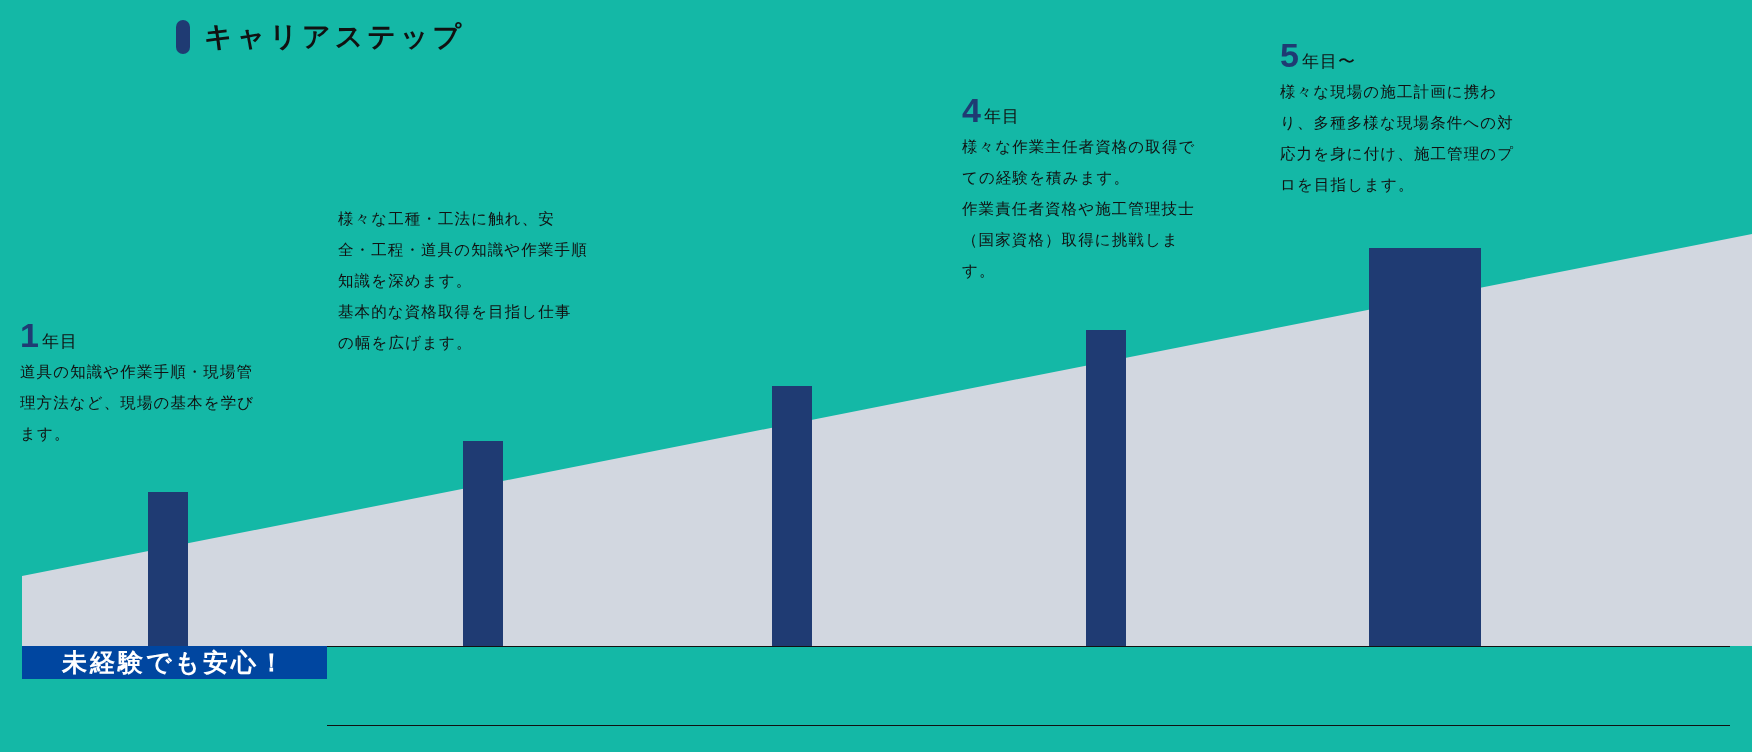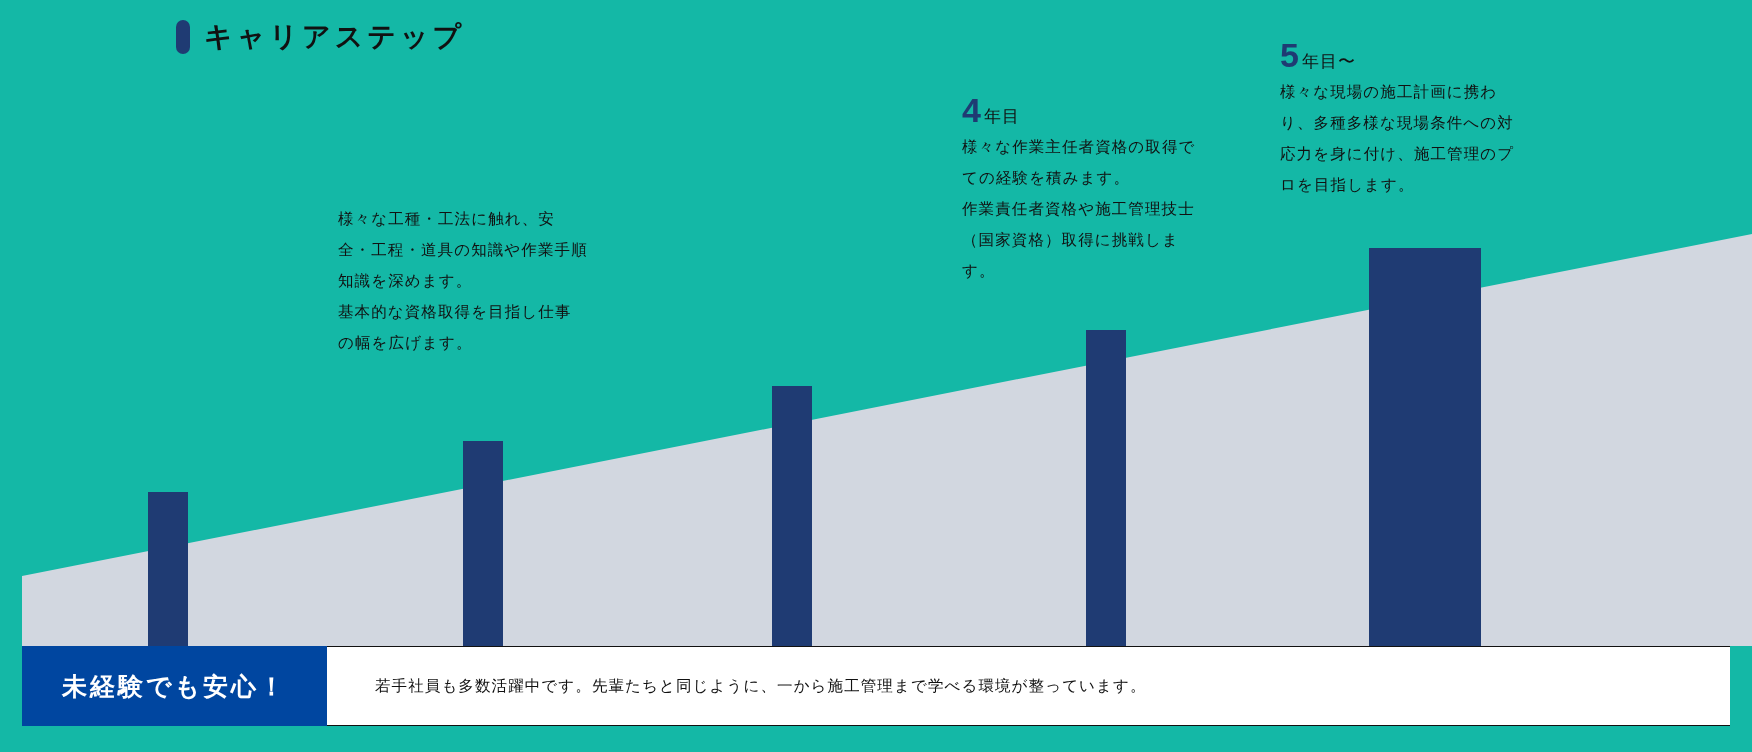--- a/index.html
+++ b/index.html
@@ -91,20 +91,21 @@
 
   
   .banner {
     position: absolute;
     left: 22px;
     top: 646px;
     width: 1708px;
     height: 80px;
     display: flex;
     align-items: stretch;
+    flex-direction: column;
   }
   .banner-label {
     width: 305px;
     background: #0046a0;
     color: #ffffff;
     font-size: 25px;
     font-weight: bold;
     letter-spacing: 3px;
     display: flex;
     align-items: center;
@@ -147,20 +148,28 @@
 
     <polygon points="22,576 1752,234 1752,646 22,646" fill="#d2d7e0"></polygon>
 
     <rect x="148" y="492" width="40" height="154" fill="#1f3b73"></rect>
     <rect x="463" y="441" width="40" height="205" fill="#1f3b73"></rect>
     <rect x="772" y="386" width="40" height="260" fill="#1f3b73"></rect>
     <rect x="1086" y="330" width="40" height="316" fill="#1f3b73"></rect>
     <rect x="1369" y="248" width="112" height="398" fill="#1f3b73"></rect>
   </svg>
 
+  <div class="step step-1">
+    <div class="step-head">
+      <span class="step-num">1</span><span class="step-unit">年目</span>
+    </div>
+    <div class="step-body">道具の知識や作業手順・現場管
+理方法など、現場の基本を学び
+ます。</div>
+  </div>
 
   <div class="step step-2">
     <div class="step-body">様々な工種・工法に触れ、安
 全・工程・道具の知識や作業手順
 知識を深めます。
 基本的な資格取得を目指し仕事
 の幅を広げます。</div>
   </div>
 
 
@@ -180,17 +189,16 @@
       <span class="step-num">5</span><span class="step-unit">年目〜</span>
     </div>
     <div class="step-body">様々な現場の施工計画に携わ
 り、多種多様な現場条件への対
 応力を身に付け、施工管理のプ
 ロを目指します。</div>
   </div>
 
   <div class="banner">
     <div class="banner-label">未経験でも安心！</div>
-    <div class="banner-desc">若手社員も多数活躍中です。先輩たちと同じように、一から施工管理まで学べる環境が整っています。</div>
   </div>
   <div class="banner-rule"></div>
 
 </div>
 
 </body></html>

